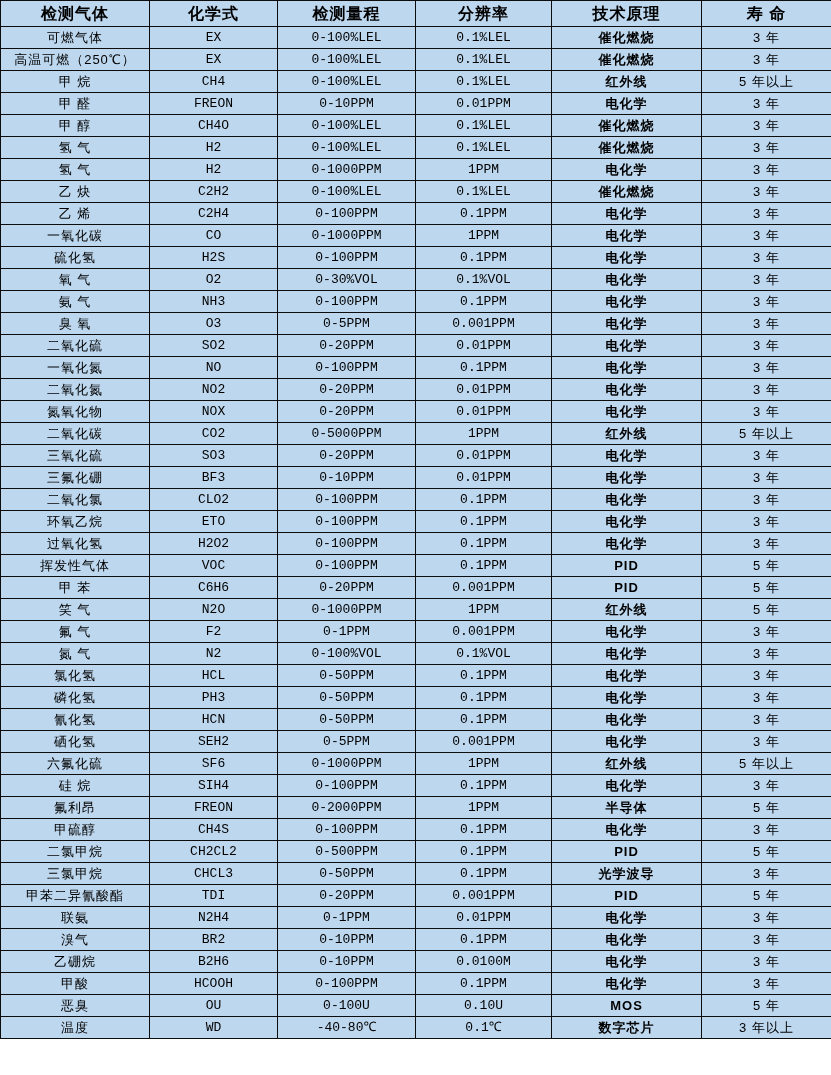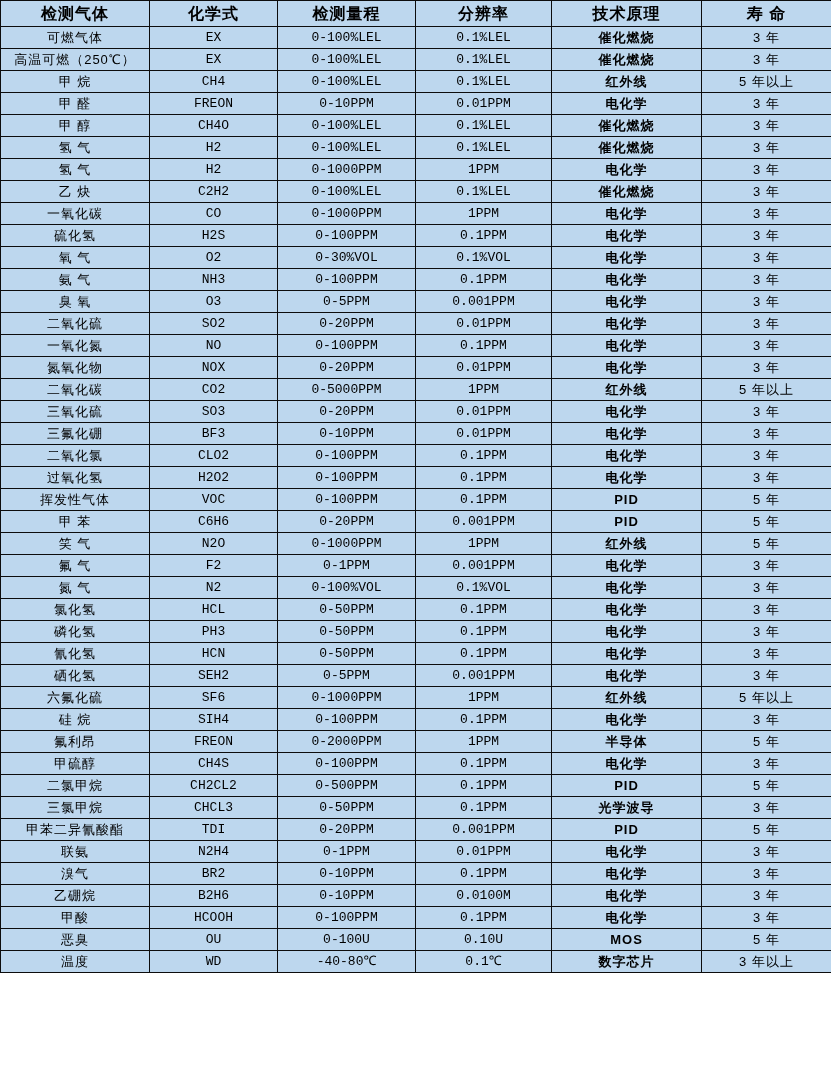--- a/index.html
+++ b/index.html
@@ -156,20 +156,28 @@
         </tr>
         <tr>
           <td class="cn">乙 炔</td>
           <td class="mono">C2H2</td>
           <td class="mono">0-100%LEL</td>
           <td class="mono">0.1%LEL</td>
           <td class="tech">催化燃烧</td>
           <td class="life">3 年</td>
         </tr>
         <tr>
+          <td class="cn">乙 烯</td>
+          <td class="mono">C2H4</td>
+          <td class="mono">0-100PPM</td>
+          <td class="mono">0.1PPM</td>
+          <td class="tech">电化学</td>
+          <td class="life">3 年</td>
+        </tr>
+        <tr>
           <td class="cn">一氧化碳</td>
           <td class="mono">CO</td>
           <td class="mono">0-1000PPM</td>
           <td class="mono">1PPM</td>
           <td class="tech">电化学</td>
           <td class="life">3 年</td>
         </tr>
         <tr>
           <td class="cn">硫化氢</td>
           <td class="mono">H2S</td>
@@ -212,20 +220,28 @@
         </tr>
         <tr>
           <td class="cn">一氧化氮</td>
           <td class="mono">NO</td>
           <td class="mono">0-100PPM</td>
           <td class="mono">0.1PPM</td>
           <td class="tech">电化学</td>
           <td class="life">3 年</td>
         </tr>
         <tr>
+          <td class="cn">二氧化氮</td>
+          <td class="mono">NO2</td>
+          <td class="mono">0-20PPM</td>
+          <td class="mono">0.01PPM</td>
+          <td class="tech">电化学</td>
+          <td class="life">3 年</td>
+        </tr>
+        <tr>
           <td class="cn">氮氧化物</td>
           <td class="mono">NOX</td>
           <td class="mono">0-20PPM</td>
           <td class="mono">0.01PPM</td>
           <td class="tech">电化学</td>
           <td class="life">3 年</td>
         </tr>
         <tr>
           <td class="cn">二氧化碳</td>
           <td class="mono">CO2</td>
@@ -246,20 +262,28 @@
           <td class="cn">三氟化硼</td>
           <td class="mono">BF3</td>
           <td class="mono">0-10PPM</td>
           <td class="mono">0.01PPM</td>
           <td class="tech">电化学</td>
           <td class="life">3 年</td>
         </tr>
         <tr>
           <td class="cn">二氧化氯</td>
           <td class="mono">CLO2</td>
+          <td class="mono">0-100PPM</td>
+          <td class="mono">0.1PPM</td>
+          <td class="tech">电化学</td>
+          <td class="life">3 年</td>
+        </tr>
+        <tr>
+          <td class="cn">环氧乙烷</td>
+          <td class="mono">ETO</td>
           <td class="mono">0-100PPM</td>
           <td class="mono">0.1PPM</td>
           <td class="tech">电化学</td>
           <td class="life">3 年</td>
         </tr>
         <tr>
           <td class="cn">过氧化氢</td>
           <td class="mono">H2O2</td>
           <td class="mono">0-100PPM</td>
           <td class="mono">0.1PPM</td>

